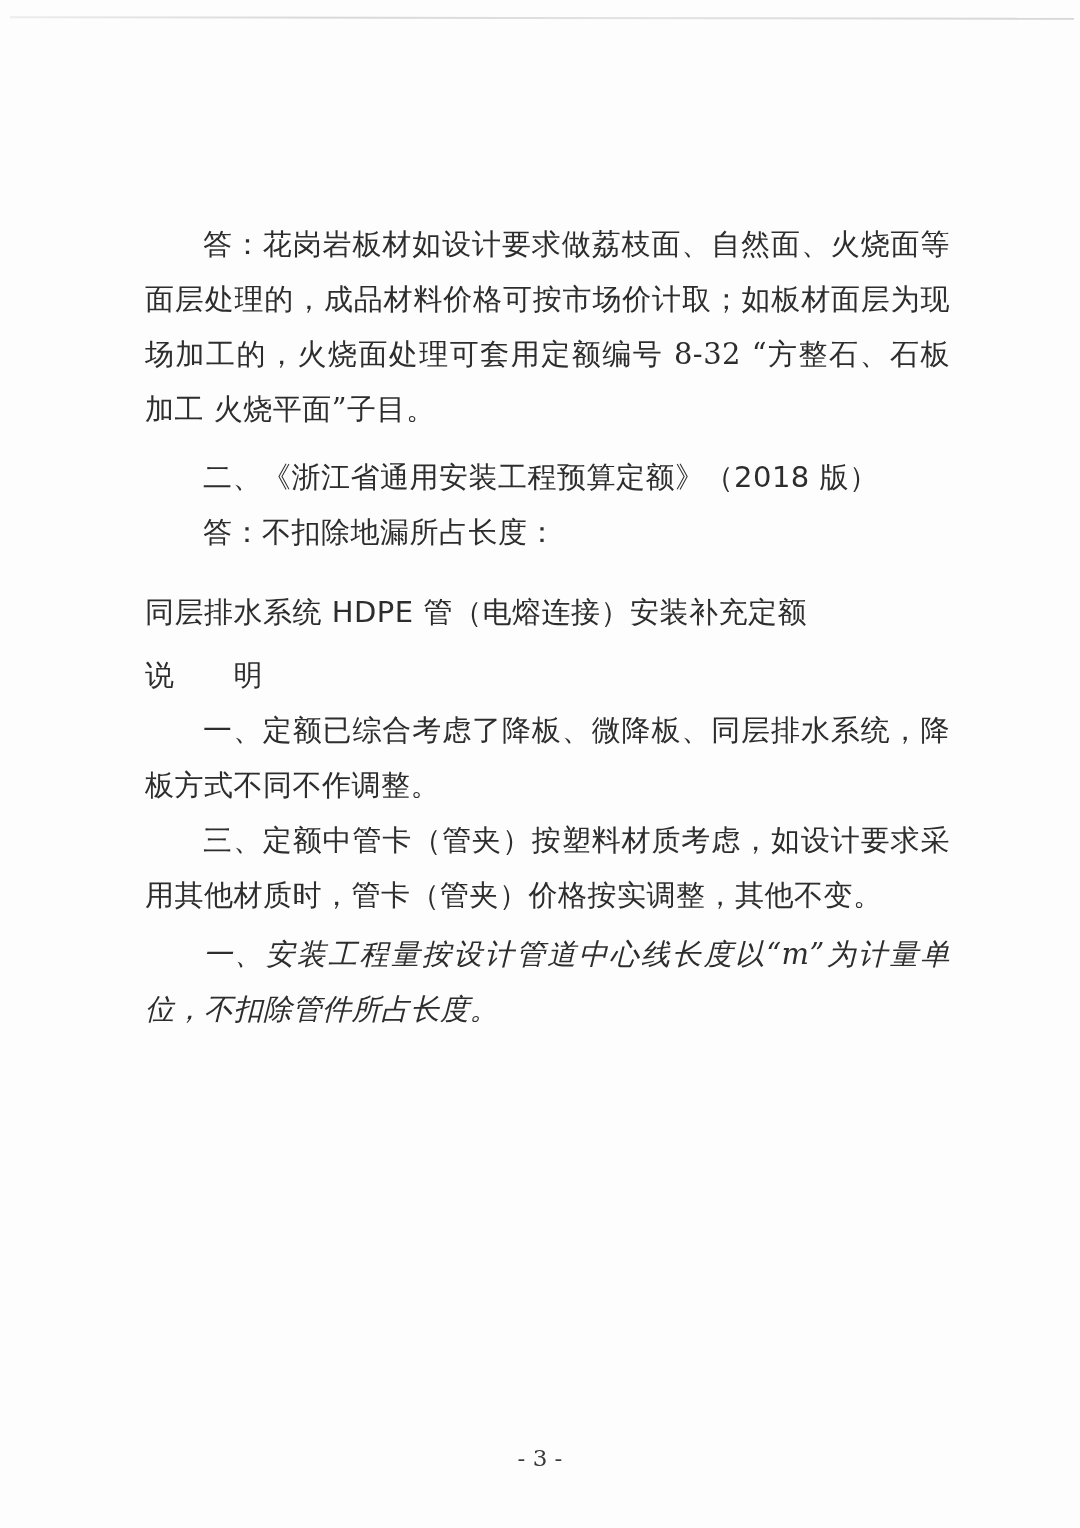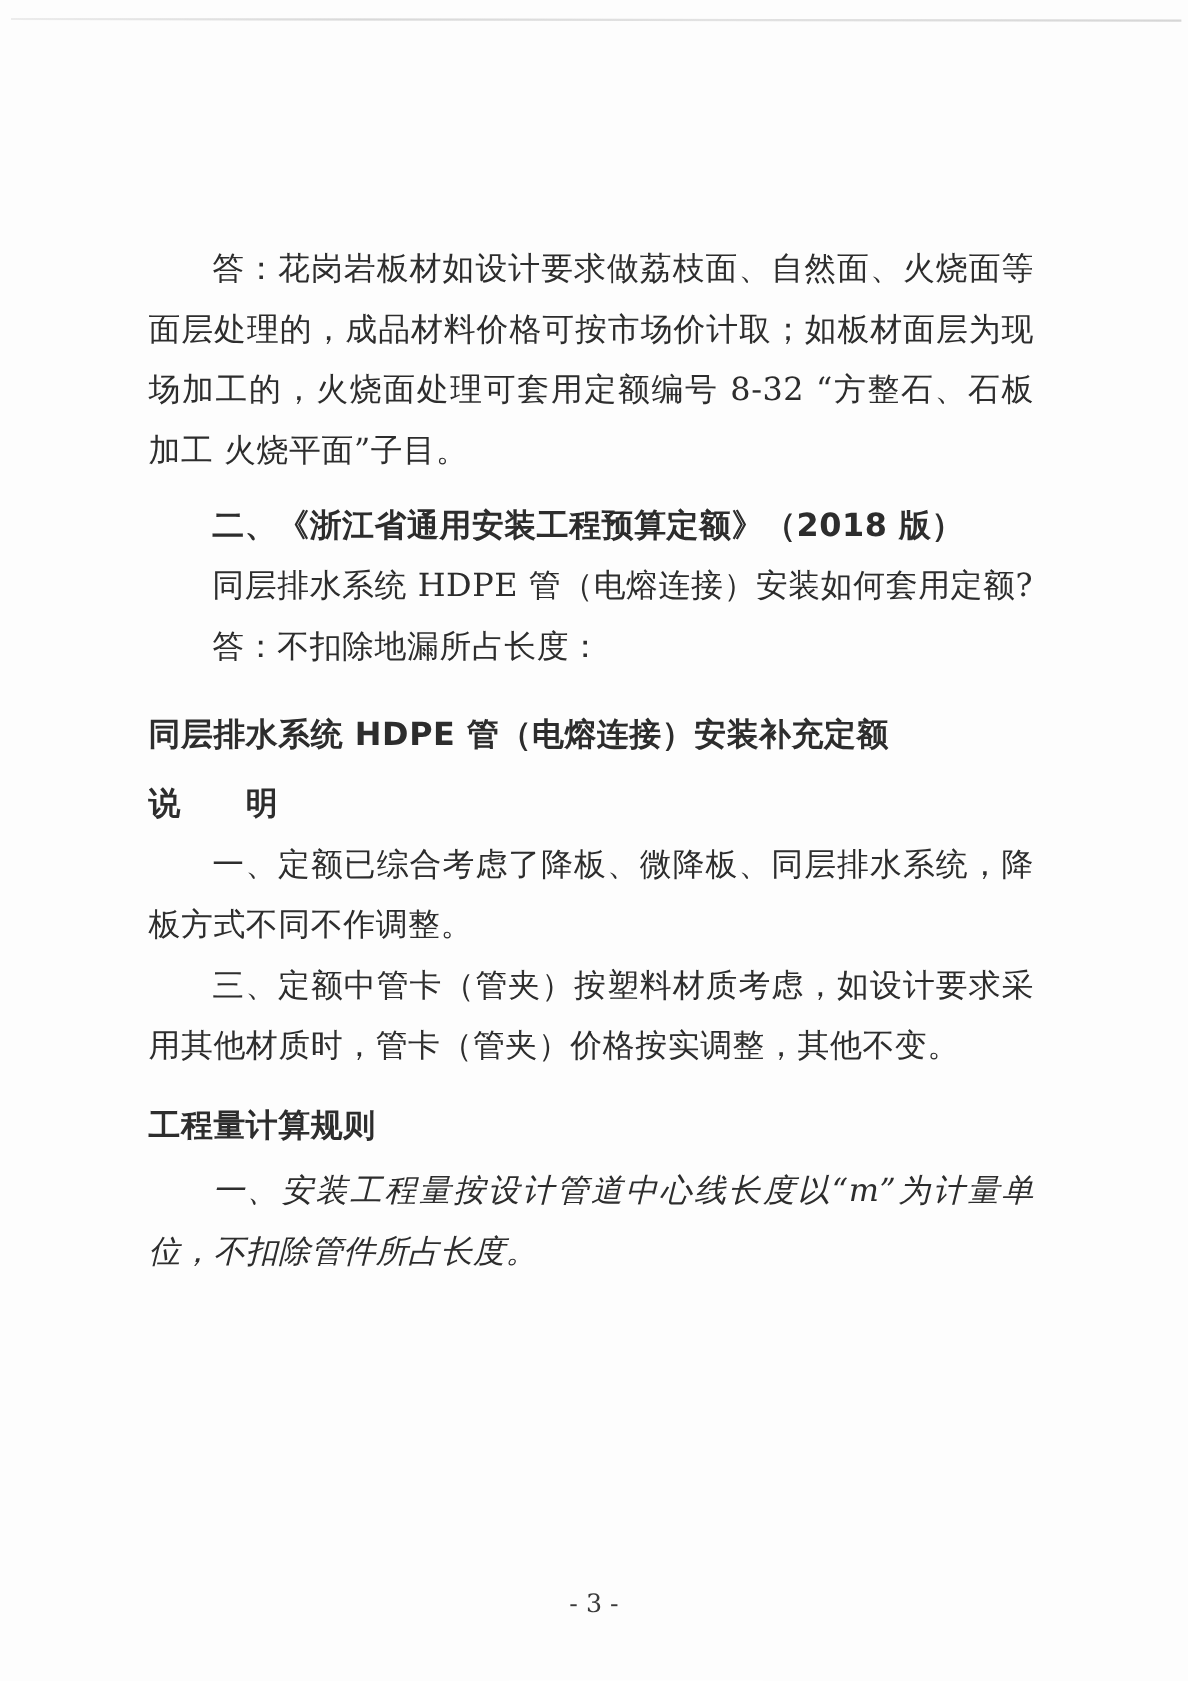--- a/index.html
+++ b/index.html
@@ -21,33 +21,33 @@
     top: 17px;
     left: 10px;
     right: 6px;
     height: 2px;
     background: linear-gradient(to right, #ececec 0%, #d9d9d9 30%, #e2e2e2 60%, #d6d6d6 100%);
     transform: rotate(0.08deg);
   }
   .content {
     position: absolute;
     top: 217px;
-    left: 135px;
+    left: 145px;
     width: 805px;
   }
   .content p {
     margin: 0;
     font-size: 29px;
     line-height: 55px;
     text-align: justify;
     letter-spacing: 0.5px;
   }
   .indent { text-indent: 2em; }
   .bold {
-    font-weight: bold;
+    font-weight: normal;
     font-family: "DejaVu Sans", "Liberation Sans", sans-serif;
   }
   .center {
     text-align: center;
     text-indent: 0;
   }
   .mt-sect   { margin-top: 13px !important; }
   .mt-title  { margin-top: 25px !important; }
   .mt-notes  { margin-top: 8px  !important; }
   .mt-rules  { margin-top: 18px !important; }
@@ -70,34 +70,32 @@
 <div class="page">
 
   <div class="scan-line"></div>
 
   <div class="content">
 
     <p class="indent">答：花岗岩板材如设计要求做荔枝面、自然面、火烧面等面层处理的，成品材料价格可按市场价计取；如板材面层为现场加工的，火烧面处理可套用定额编号 8-32 “方整石、石板加工 火烧平面”子目。</p>
 
     <p class="indent bold mt-sect">二、《浙江省通用安装工程预算定额》（2018 版）</p>
 
-    <p class="indent">同层排水系统 HDPE 管（电熔连接）安装如何套用定额?</p>
 
     <p class="indent">答：不扣除地漏所占长度：</p>
 
     <p class="center bold mt-title">同层排水系统 HDPE 管（电熔连接）安装补充定额</p>
 
     <p class="center bold mt-notes">说　　明</p>
 
     <p class="indent">一、定额已综合考虑了降板、微降板、同层排水系统，降板方式不同不作调整。</p>
 
 
     <p class="indent">三、定额中管卡（管夹）按塑料材质考虑，如设计要求采用其他材质时，管卡（管夹）价格按实调整，其他不变。</p>
 
-    <p class="center bold mt-rules">工程量计算规则</p>
 
     <p class="indent mt-rule1">一、安装工程量按设计管道中心线长度以“m”为计量单位，不扣除管件所占长度。</p>
 
 
   </div>
 
   <div class="page-number">- 3 -</div>
 
 </div>
 

